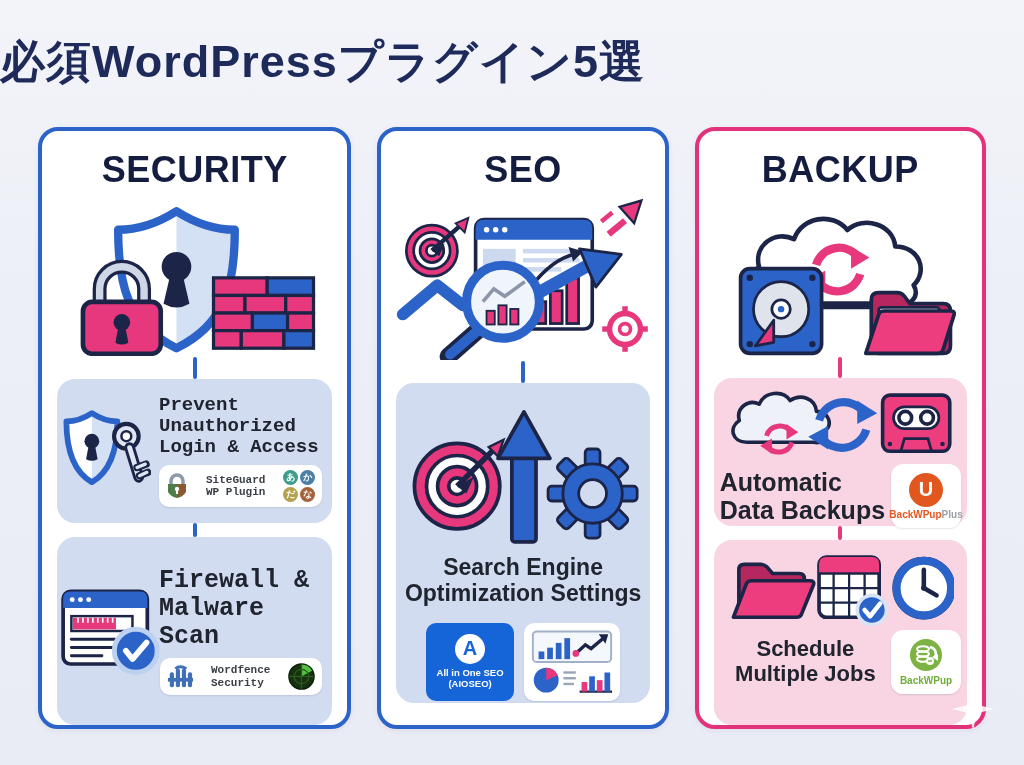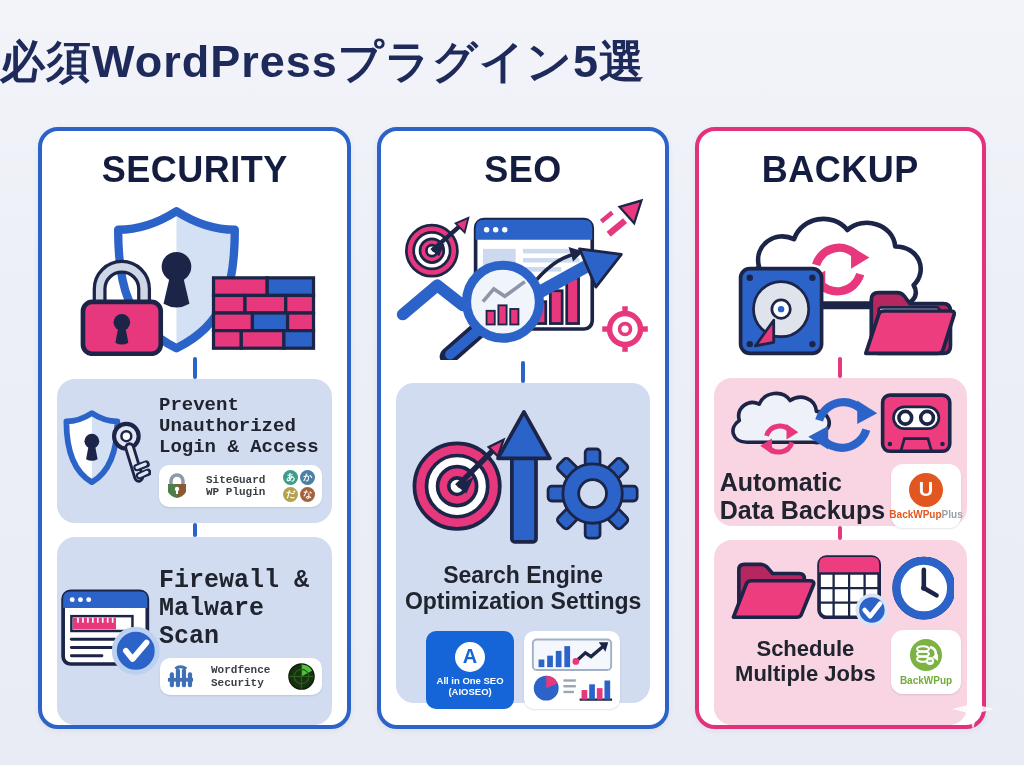--- a/index.html
+++ b/index.html
@@ -48,21 +48,21 @@
   .lbl-22{font-size:22px;text-align:center;}
   .lbl-23{font-size:23px;text-align:center;}
   .badge{background:#ffffff;border-radius:10px;box-shadow:0 1px 2px rgba(20,30,60,.12);}
   .badge.pill{display:flex;align-items:center;gap:18px;padding:5px 7px;align-self:flex-end;margin-top:7px;}
   .badge-text{font-size:11px;font-weight:800;color:#3a3f46;line-height:1.1;white-space:nowrap;}
   .kana-grid{display:grid;grid-template-columns:15px 15px;grid-gap:2px;}
   .kana{width:15px;height:15px;border-radius:50%;color:#fff;font-size:9px;font-weight:700;
     display:flex;align-items:center;justify-content:center;}
   .kana.k0{background:#3e9c8b;} .kana.k1{background:#4a7fa8;}
   .kana.k2{background:#b5a24e;} .kana.k3{background:#a5633c;}
-  .seo-label{margin-top:12px;}
+  .seo-label{margin-top:4px;}
   .badge-row{display:flex;justify-content:center;align-items:stretch;gap:10px;margin-top:16px;}
   .aioseo{
     width:88px;height:78px;background:#1565d8;border-radius:10px;color:#ffffff;
     display:flex;flex-direction:column;align-items:center;justify-content:center;gap:3px;
   }
   .aioseo .a-circle{
     width:30px;height:30px;border-radius:50%;background:#ffffff;color:#1565d8;
     font-size:20px;font-weight:900;display:flex;align-items:center;justify-content:center;
   }
   .aioseo .a-lines{font-size:9.5px;font-weight:800;text-align:center;line-height:1.2;}

